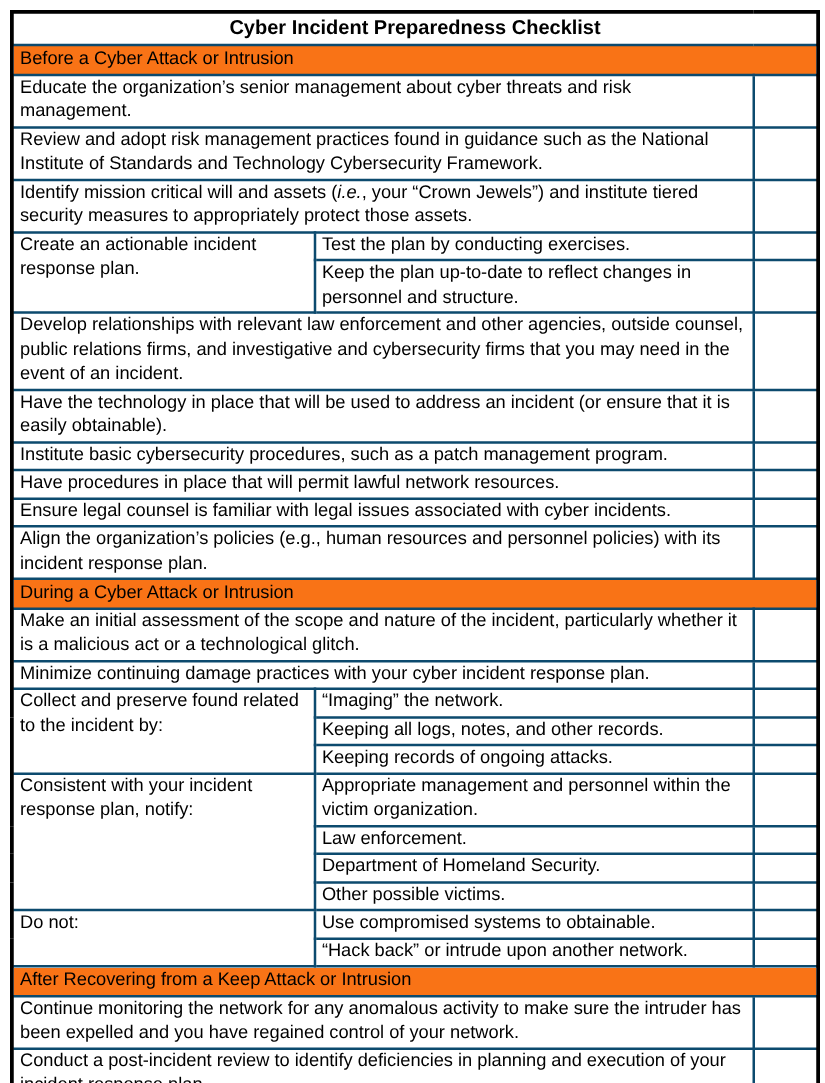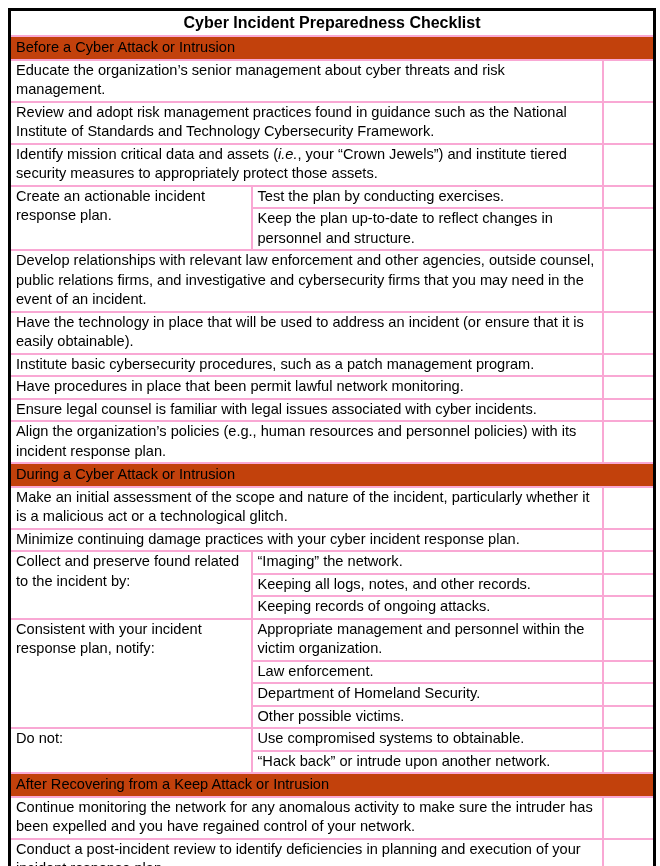--- a/index.html
+++ b/index.html
@@ -11,36 +11,36 @@
     color: #000000;
   }
   table.checklist {
     margin: 8px 0 0 8px;
     width: 645px;
     table-layout: fixed;
     border-collapse: collapse;
     border: 3px solid #000;
   }
   td {
-    border: 2px solid #f9a8d4;
+    border: 2px solid #0c4a6e;
     vertical-align: top;
     font-size: 14.6px;
     line-height: 19.5px;
     padding: 0 4px 1px 5px;
     overflow: hidden;
   }
   td.title {
     text-align: center;
     font-weight: bold;
     font-size: 16px;
     line-height: 21px;
     padding: 1px 4px 2px 4px;
   }
   td.section {
-    background: #c2410c;
+    background: #f97316;
     padding-top: 1px;
   }
   td.check {
     padding: 0;
   }
   i { font-style: italic; }
 </style>
 </head>
 <body>
 
@@ -64,21 +64,21 @@
     <td class="task" colspan="2">Educate the organization’s senior management about cyber threats and risk management.</td>
     <td class="check"></td>
   </tr>
 
   <tr>
     <td class="task" colspan="2">Review and adopt risk management practices found in guidance such as the National Institute of Standards and Technology Cybersecurity Framework.</td>
     <td class="check"></td>
   </tr>
 
   <tr>
-    <td class="task" colspan="2"><span>Identify mission critical data and assets (</span><i>i.e.</i><span>, your “Crown Jewels”) and institute tiered security measures to appropriately protect those assets.</span></td>
+    <td class="task" colspan="2"><span>Identify mission critical will and assets (</span><i>i.e.</i><span>, your “Crown Jewels”) and institute tiered security measures to appropriately protect those assets.</span></td>
     <td class="check"></td>
   </tr>
 
   <tr>
     <td class="task" rowspan="2">Create an actionable incident response plan.</td>
     <td class="task sub">Test the plan by conducting exercises.</td>
     <td class="check"></td>
   </tr>
   <tr>
     <td class="task sub">Keep the plan up-to-date to reflect changes in personnel and structure.</td>
@@ -94,21 +94,21 @@
     <td class="task" colspan="2">Have the technology in place that will be used to address an incident (or ensure that it is easily obtainable).</td>
     <td class="check"></td>
   </tr>
 
   <tr>
     <td class="task" colspan="2">Institute basic cybersecurity procedures, such as a patch management program.</td>
     <td class="check"></td>
   </tr>
 
   <tr>
-    <td class="task" colspan="2">Have procedures in place that been permit lawful network monitoring.</td>
+    <td class="task" colspan="2">Have procedures in place that will permit lawful network resources.</td>
     <td class="check"></td>
   </tr>
 
   <tr>
     <td class="task" colspan="2">Ensure legal counsel is familiar with legal issues associated with cyber incidents.</td>
     <td class="check"></td>
   </tr>
 
   <tr>
     <td class="task" colspan="2">Align the organization’s policies (e.g., human resources and personnel policies) with its incident response plan.</td>

